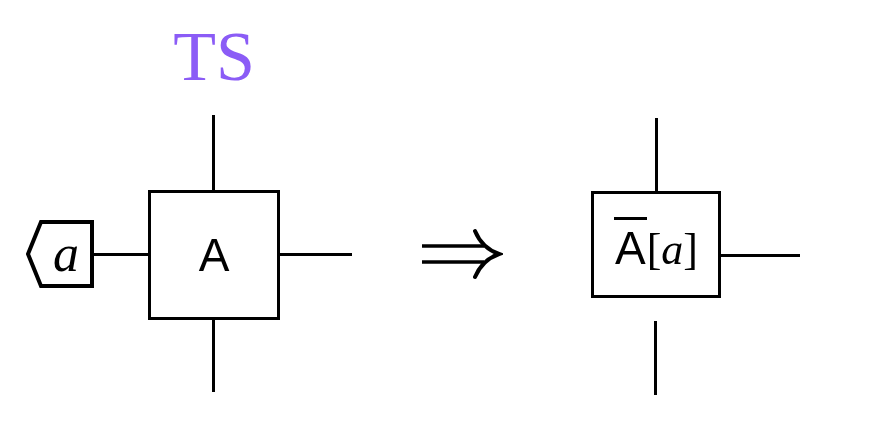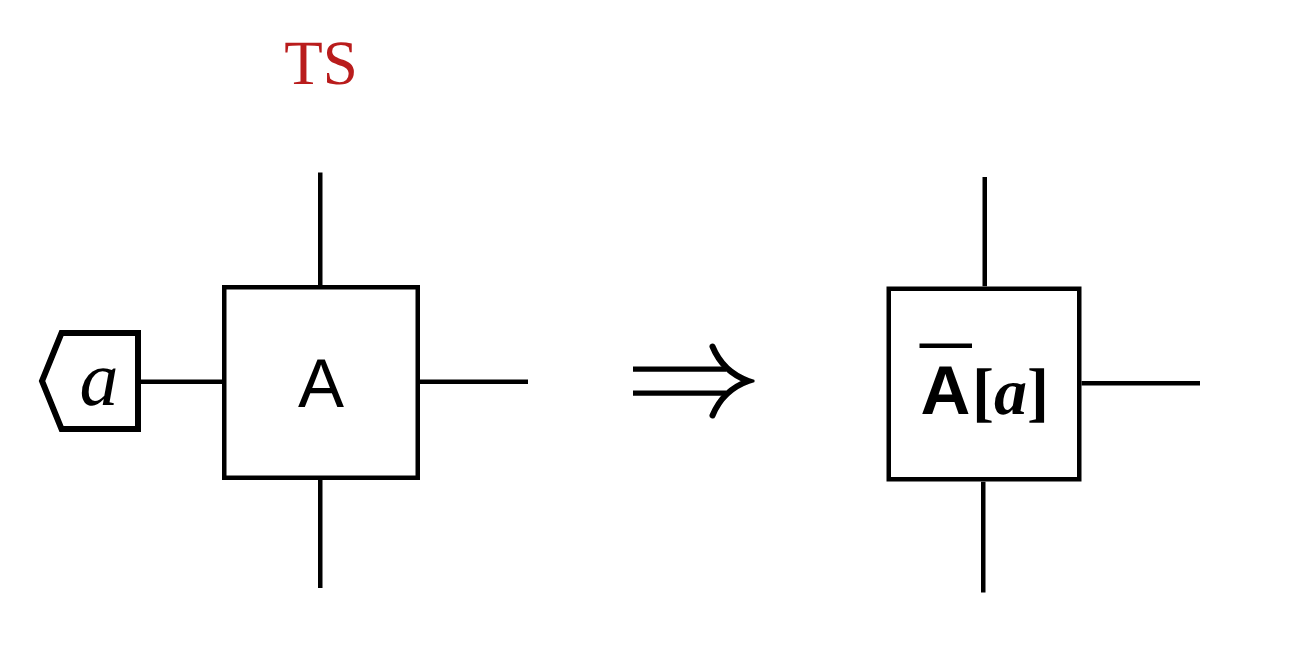--- a/index.html
+++ b/index.html
@@ -11,23 +11,23 @@
     position: relative;
     width: 870px;
     height: 432px;
     background: #ffffff;
     font-family: "Liberation Serif", serif;
     overflow: hidden;
   }
   .abs { position: absolute; }
 
   .diagram-title {
-    font-size: 42px;
+    font-size: 70px;
     line-height: 1;
-    color: #b91c1c;
+    color: #8b5cf6;
     text-align: center;
     width: 140px;
   }
 
   .wire-v { width: 2.5px; background: #000; }
   .wire-h { height: 3px;  background: #000; }
 
   .node-box {
     box-sizing: border-box;
     border: 3px solid #000;
@@ -105,17 +105,17 @@
     <line x1="5" y1="19" x2="67" y2="19" stroke="#000" stroke-width="3.5"></line>
     <line x1="5" y1="35" x2="67" y2="35" stroke="#000" stroke-width="3.5"></line>
     <path d="M 58,4 Q 65,21 82,27 Q 65,33 58,50" fill="none" stroke="#000" stroke-width="4" stroke-linecap="round"></path>
   </svg>
 
 
   <div class="abs wire-v" style="left:655px; top:118px; height:73px;"></div>
   <div class="abs wire-v" style="left:654px; top:321px; height:74px;"></div>
   <div class="abs wire-h" style="left:719px; top:254px; width:81px;"></div>
 
-  <div class="abs node-box" style="left:591px; top:191px; width:130px; height:130px;font-weight:bold;">
+  <div class="abs node-box" style="left:591px; top:191px; width:130px; height:107px;">
     <span class="node-label"><span class="overbar"><span>A</span></span><span class="bracket">[</span><span class="math-italic">a</span><span class="bracket">]</span></span>
   </div>
 
 </div>
 
 </body></html>

